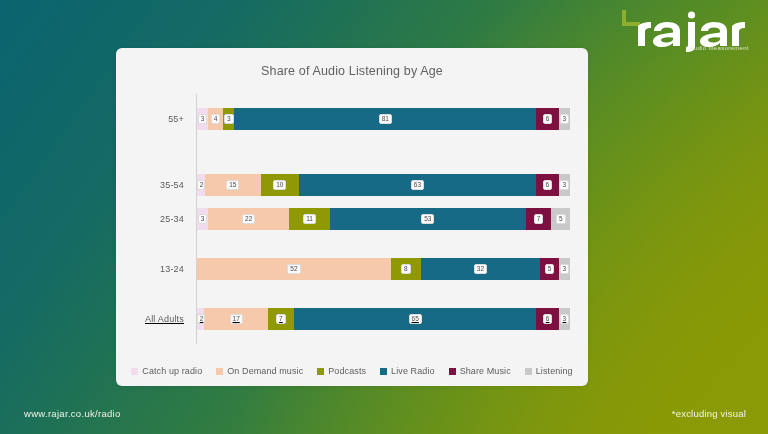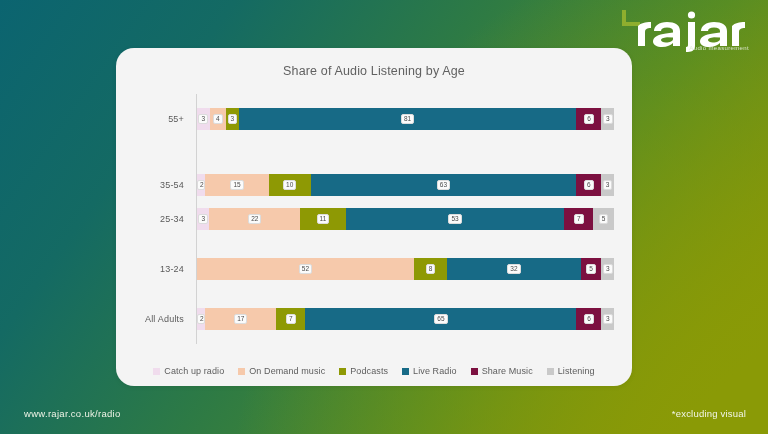--- a/index.html
+++ b/index.html
@@ -60,24 +60,24 @@
     font-size: 9.5px;
     color: #f2f6ea;
     letter-spacing: .2px;
   }
 
   
   #chart-card {
     position: absolute;
     left: 116px;
     top: 48px;
-    width: 516px;
+    width: 472px;
     height: 338px;
     background: #f4f4f4;
-    border-radius: 18px;
+    border-radius: 6px;
     box-shadow: 0 1px 5px rgba(0,0,0,.08);
   }
 
   #chart-title {
     text-align: center;
     font-size: 12.5px;
     color: #616161;
     padding-top: 16px;
     letter-spacing: .15px;
   }
@@ -290,21 +290,21 @@
               <span class="seg-label">32</span>
             </div>
             <div class="seg" style="background: rgb(124, 16, 64); width: 5%;">
               <span class="seg-label">5</span>
             </div>
             <div class="seg" style="background: rgb(201, 201, 201); width: 3%;">
               <span class="seg-label">3</span>
             </div>
           </div>
         </div>
-        <div class="bar-row" style="top: 203px;">
+        <div class="bar-row" style="top: 203px; text-decoration: underline;">
           <div class="row-label">All Adults</div>
           <div class="bar-track">
             <div class="seg" style="background: rgb(240, 220, 237); width: 2%;">
               <span class="seg-label">2</span>
             </div>
             <div class="seg" style="background: rgb(246, 201, 171); width: 17%;">
               <span class="seg-label">17</span>
             </div>
             <div class="seg" style="background: rgb(142, 153, 4); width: 7%;">
               <span class="seg-label">7</span>

